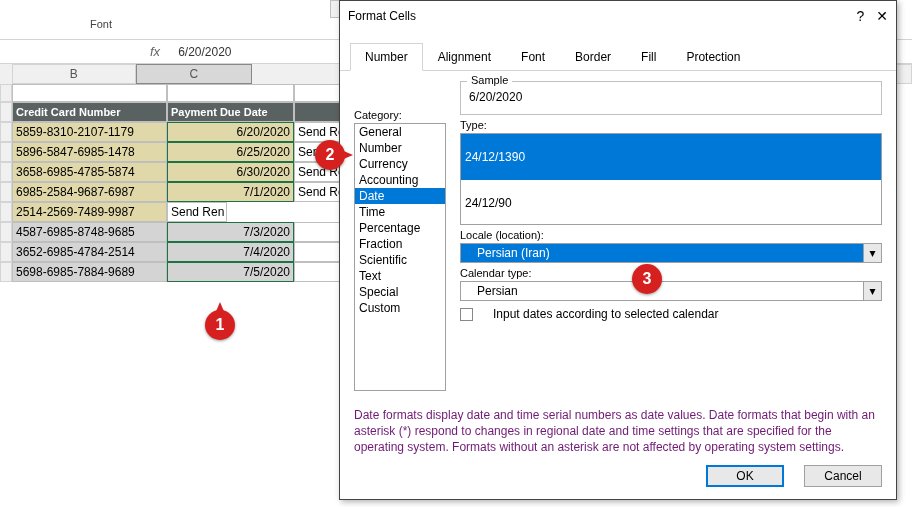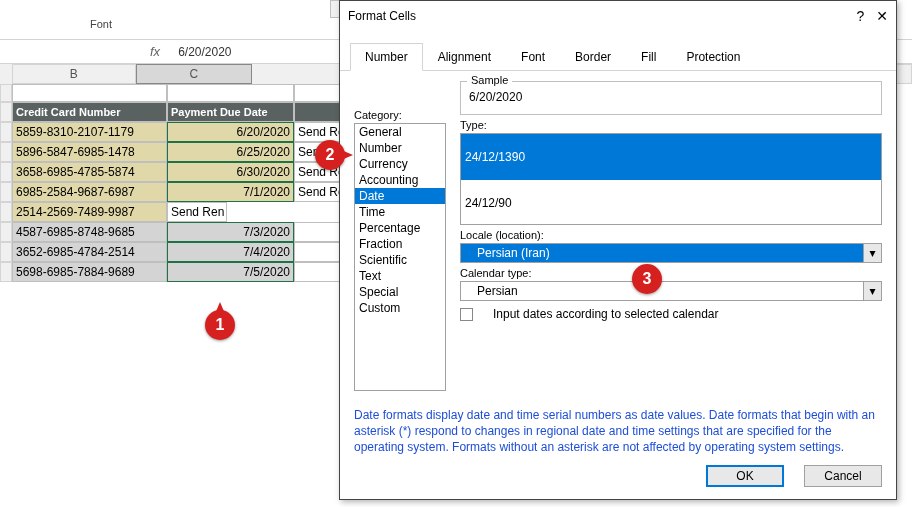--- a/index.html
+++ b/index.html
@@ -63,21 +63,21 @@
 .type-item { padding: 16px 4px; cursor: pointer; }
 .type-item.selected { background: #0078d7; color: #fff; }
 
 .combo { width: 100%; border: 1px solid #a0a0a0; height: 20px; display: flex; align-items: center; padding: 0 16px; font-size: 12px; position: relative; }
 .combo.selected { background: #0078d7; color: #fff; }
 .combo .arrow { position: absolute; right: 0; top: 0; bottom: 0; width: 18px; background: #e8e8e8; color: #000; display: flex; align-items: center; justify-content: center; border-left: 1px solid #a0a0a0; }
 
 .chk-row { display: flex; align-items: center; gap: 20px; margin-top: 6px; font-size: 12px; }
 .chk { width: 13px; height: 13px; border: 1px solid #888; background: #fff; }
 
-.desc { padding: 6px 14px 0 14px; font-size: 12px; line-height: 1.35; color: #1d4ed8; }
+.desc { padding: 6px 14px 0 14px; font-size: 12px; line-height: 1.35; color: #701a75; }
 
 .buttons { position: absolute; bottom: 12px; right: 14px; display: flex; gap: 20px; }
 .btn { width: 78px; height: 22px; border: 1px solid #a0a0a0; background: #e8e8e8; font-size: 12px; display: flex; align-items: center; justify-content: center; cursor: pointer; }
 .btn.primary { border: 2px solid #0078d7; }
 
 
 .callout { position: absolute; width: 30px; height: 30px; border-radius: 50%; background: #d62020; color: #fff; font-weight: bold; font-size: 16px; display: flex; align-items: center; justify-content: center; box-shadow: 0 1px 3px rgba(0,0,0,0.4); }
 .callout.c1 { top: 310px; left: 205px; }
 .callout.c1::before { content: ''; position: absolute; top: -14px; left: 9px; border: 6px solid transparent; border-bottom: 14px solid #d62020; }
 .callout.c2 { top: 140px; left: 315px; }

